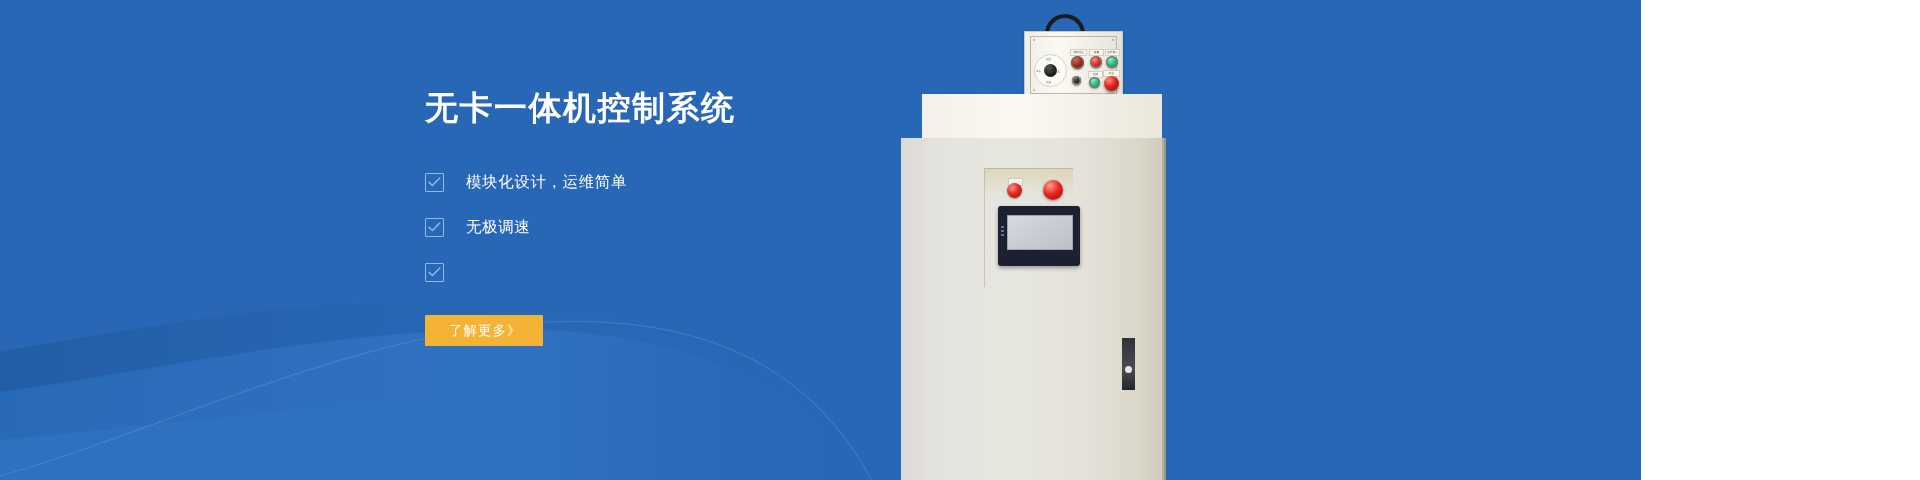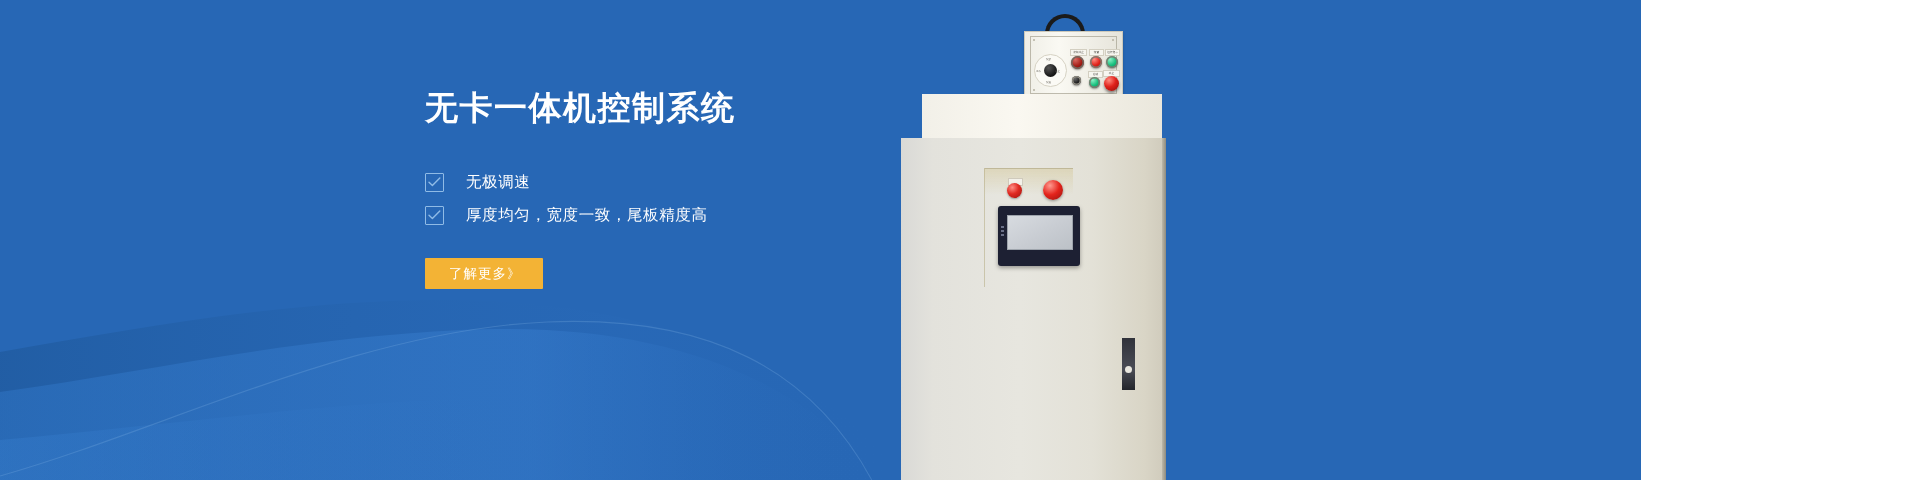--- a/index.html
+++ b/index.html
@@ -48,21 +48,21 @@
     list-style: none;
     margin: 36px 0 0 0;
     padding: 0;
   }
   .feature-item {
     display: flex;
     align-items: center;
     height: 33px;
     margin-bottom: 0;
   }
-  .feature-item + .feature-item { margin-top: 0; }
+  .feature-item + .feature-item { margin-top: 12px; }
   .check-box {
     flex: 0 0 auto;
     width: 17px;
     height: 17px;
     border: 1px solid #8fbbe6;
     border-radius: 1px;
     position: relative;
     margin-right: 22px;
   }
   .check-box svg {
@@ -404,37 +404,44 @@
 
     <div class="cab-lock"></div>
     <div class="cab-lock-dot"></div>
   </div>
 
   <div class="content">
 
     <h1 class="headline">无卡一体机控制系统</h1>
 
     <ul class="feature-list">
+      <li class="feature-item">
+        <span class="check-box">
+          <svg width="13" height="11" viewBox="0 0 13 11" aria-hidden="true">
+            <path d="M1 5.2 L4.4 8.6 L11.8 0.9" fill="none" stroke="#8fbbe6" stroke-width="1.4" stroke-linecap="round" stroke-linejoin="round"></path>
+          </svg>
+        </span>
+        <span class="feature-text">模块化设计，运维简单</span>
+      </li>
 
       <li class="feature-item">
         <span class="check-box">
           <svg width="13" height="11" viewBox="0 0 13 11" aria-hidden="true">
             <path d="M1 5.2 L4.4 8.6 L11.8 0.9" fill="none" stroke="#8fbbe6" stroke-width="1.4" stroke-linecap="round" stroke-linejoin="round"></path>
           </svg>
         </span>
         <span class="feature-text">无极调速</span>
       </li>
 
       <li class="feature-item">
         <span class="check-box">
           <svg width="13" height="11" viewBox="0 0 13 11" aria-hidden="true">
             <path d="M1 5.2 L4.4 8.6 L11.8 0.9" fill="none" stroke="#8fbbe6" stroke-width="1.4" stroke-linecap="round" stroke-linejoin="round"></path>
           </svg>
         </span>
-        <span class="feature-text">厚度均匀，宽度一致，尾板精度高</span>
       </li>
     </ul>
 
     <button class="cta">
       <span class="cta-label">了解更多</span>
       <span class="cta-chevrons">》</span>
     </button>
   </div>
 </div>
 

